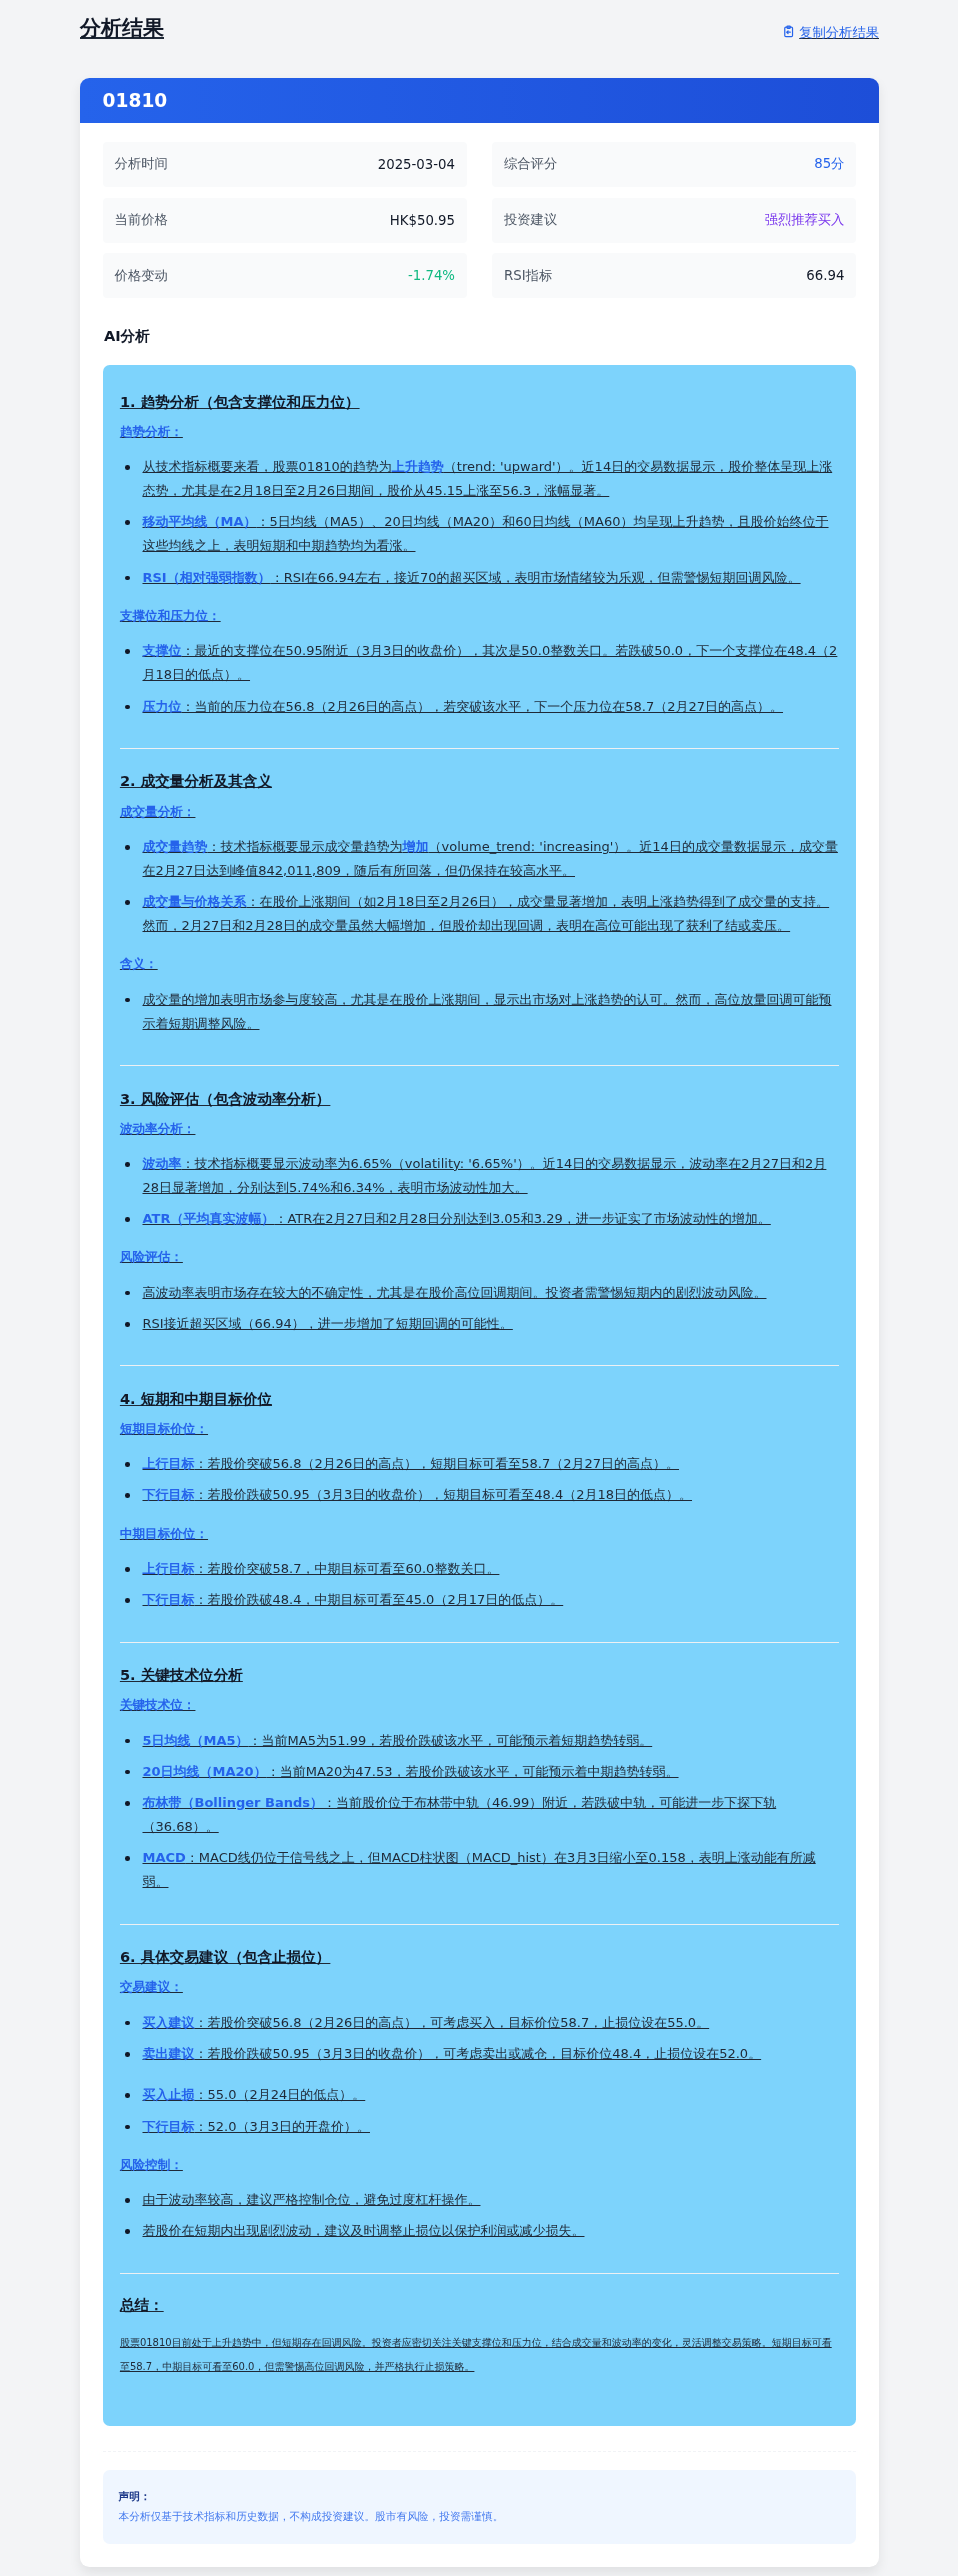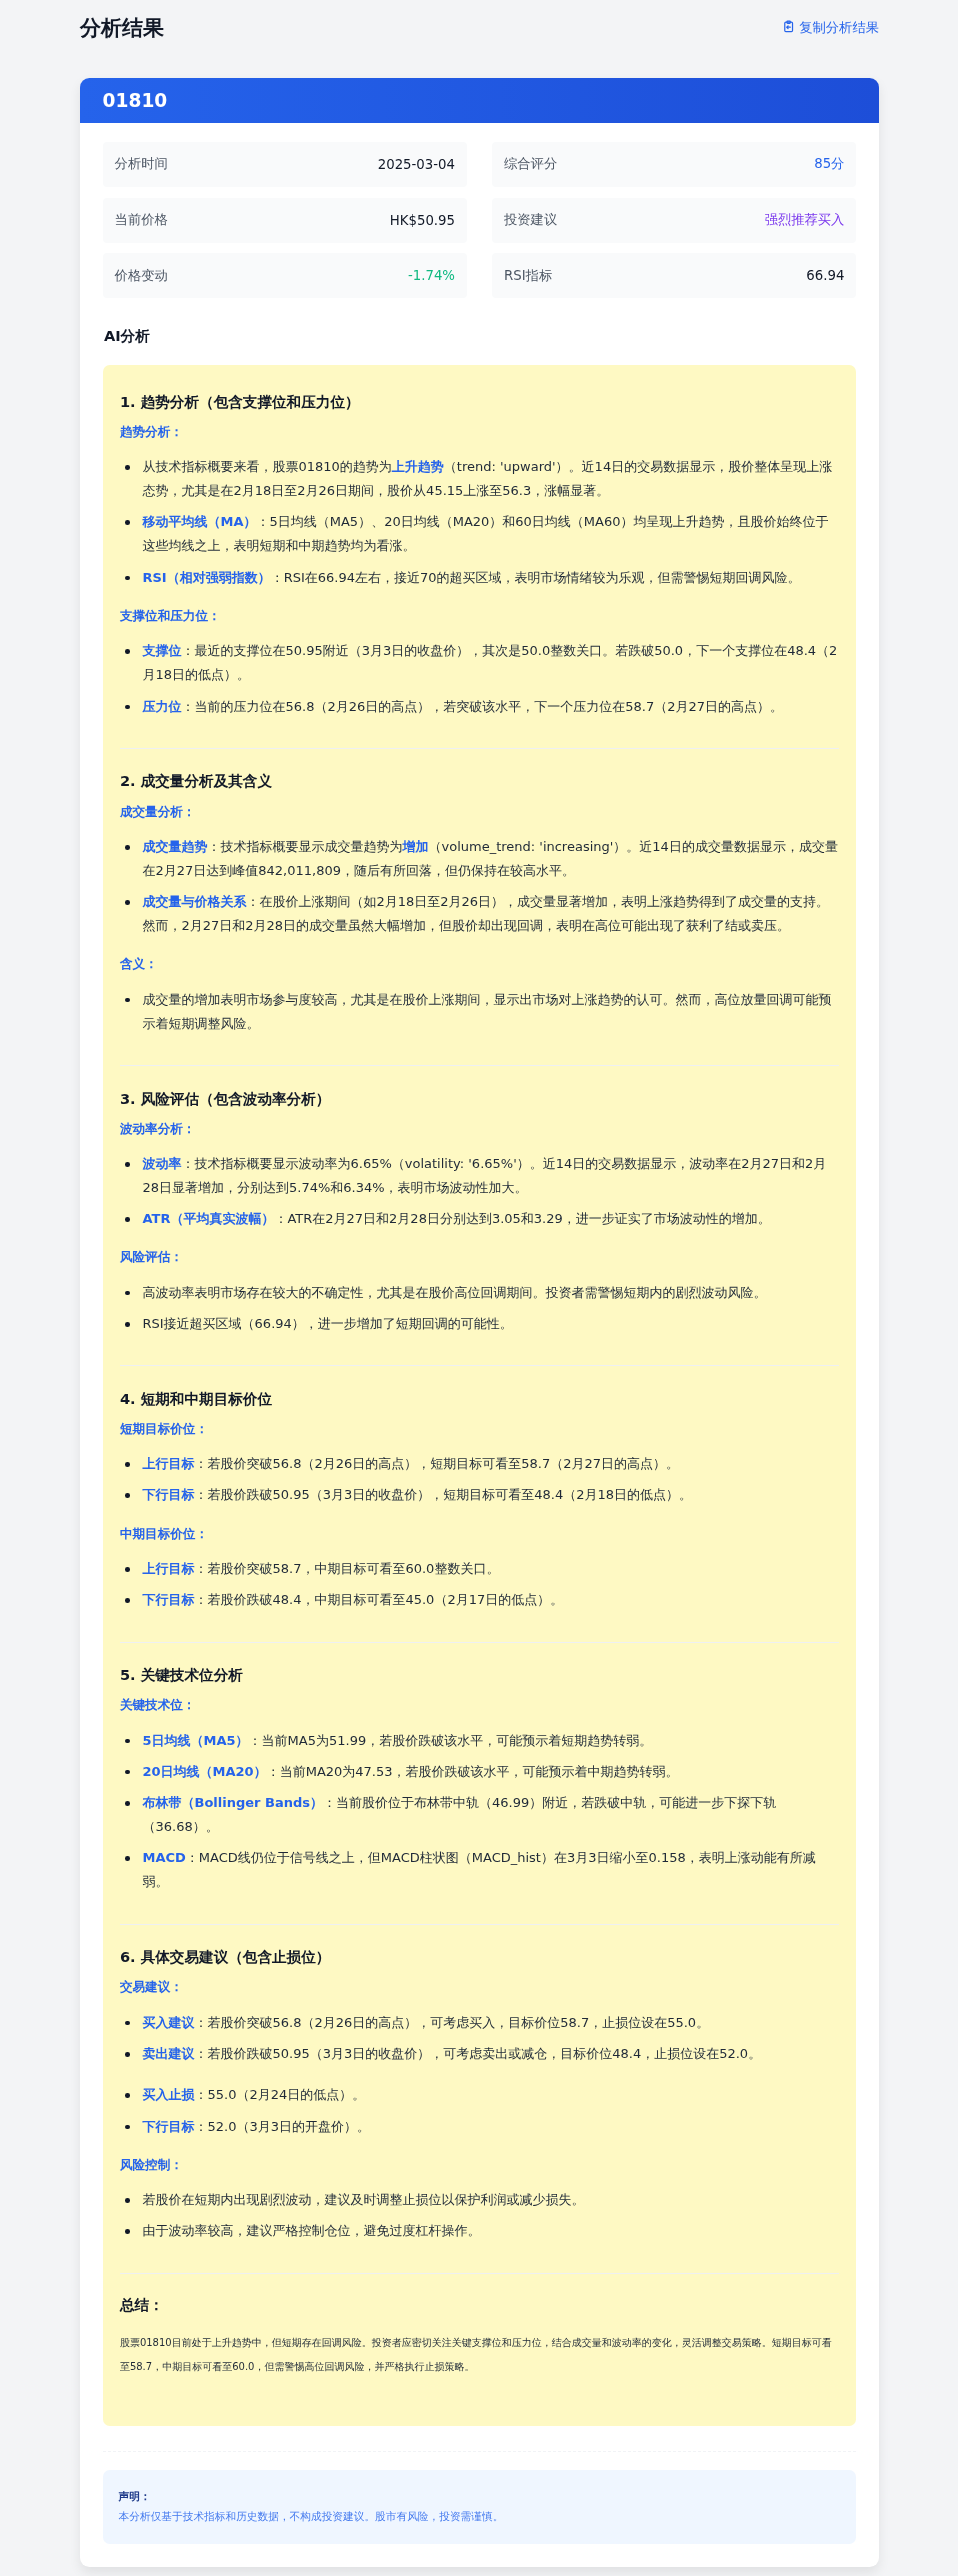--- a/index.html
+++ b/index.html
@@ -6,22 +6,22 @@
   html, body { width: 959px; }
   body {
     background: #f3f4f6;
     font-family: "DejaVu Sans", "Liberation Sans", sans-serif;
     color: #1f2937;
     padding: 13.3px 80px 27px 80px;
     min-height: 2576px;
     position: relative;
   }
   .page-header {
-    display: flex; justify-content: space-between; align-items: center;
-    height: 29px; margin-bottom: 36px;
+    display: flex; justify-content: space-between; align-items: flex-end;
+    height: 29px; margin-bottom: 36px; text-decoration: underline;
   }
   .page-title { font-size: 21px; font-weight: 700; color: #111827; margin-left: 0; }
   .copy-btn {
     display: flex; align-items: center; gap: 4px; color: #2563eb;
     font-size: 13.3px; cursor: pointer; background: none; border: none;
     font-family: inherit;
   }
   .copy-btn svg { width: 13.3px; height: 13.3px; }
   .card {
     background: #ffffff; border-radius: 9.3px;
@@ -39,21 +39,21 @@
   }
   .metric {
     background: #f9fafb; border-radius: 4px; height: 45px;
     display: flex; justify-content: space-between; align-items: center;
     padding: 0 12px; font-size: 13.3px;
   }
   .metric .label { color: #4b5563; }
   .metric .value { color: #111827; }
   .ai-title { font-size: 14.6px; font-weight: 700; color: #111827; margin: 29px 0 18.6px 1.3px; }
   .ai-box {
-    background: #fef9c3; border-radius: 6.7px; padding: 27px 17.3px 47px 17.3px;
+    background: #7dd3fc; border-radius: 6.7px; padding: 27px 17.3px 47px 17.3px; text-decoration: underline;
   }
   .section { padding-bottom: 12px; margin-bottom: 22.6px; border-bottom: 1.3px solid #eef0f3; }
   .sec-title { font-size: 14.6px; font-weight: 700; color: #111827; margin-bottom: 10.7px; line-height: 1.4; }
   .sub-title { font-size: 12.6px; font-weight: 700; color: #2563eb; margin: 9.3px 0 14.6px 0; line-height: 1.4; }
   ul.items { list-style: none; margin-bottom: 17.3px; }
   ul.items li {
     position: relative; padding-left: 22.6px; font-size: 13px; line-height: 24px;
     color: #1f2937; margin-bottom: 7.3px;
   }
   ul.items li::before {
@@ -191,22 +191,22 @@
             <ul class="items">
               <li><span class="term">买入建议</span><span>：若股价突破56.8（2月26日的高点），可考虑买入，目标价位58.7，止损位设在55.0。</span></li>
               <li><span class="term">卖出建议</span><span>：若股价跌破50.95（3月3日的收盘价），可考虑卖出或减仓，目标价位48.4，止损位设在52.0。</span></li>
             </ul>
             <ul class="items">
               <li><span class="term">买入止损</span><span>：55.0（2月24日的低点）。</span></li>
               <li><span class="term">下行目标</span><span>：52.0（3月3日的开盘价）。</span></li>
             </ul>
             <div class="sub-title">风险控制：</div>
             <ul class="items">
+              <li><span>由于波动率较高，建议严格控制仓位，避免过度杠杆操作。</span></li>
               <li><span>若股价在短期内出现剧烈波动，建议及时调整止损位以保护利润或减少损失。</span></li>
-              <li><span>由于波动率较高，建议严格控制仓位，避免过度杠杆操作。</span></li>
             </ul>
           </div>
         </div>
       <div class="summary">
         <div class="summary-title">总结：</div>
         <p class="summary-text">股票01810目前处于上升趋势中，但短期存在回调风险。投资者应密切关注关键支撑位和压力位，结合成交量和波动率的变化，灵活调整交易策略。短期目标可看至58.7，中期目标可看至60.0，但需警惕高位回调风险，并严格执行止损策略。</p>
       </div>
     </div>
 
     <div class="divider-dashed"></div>

